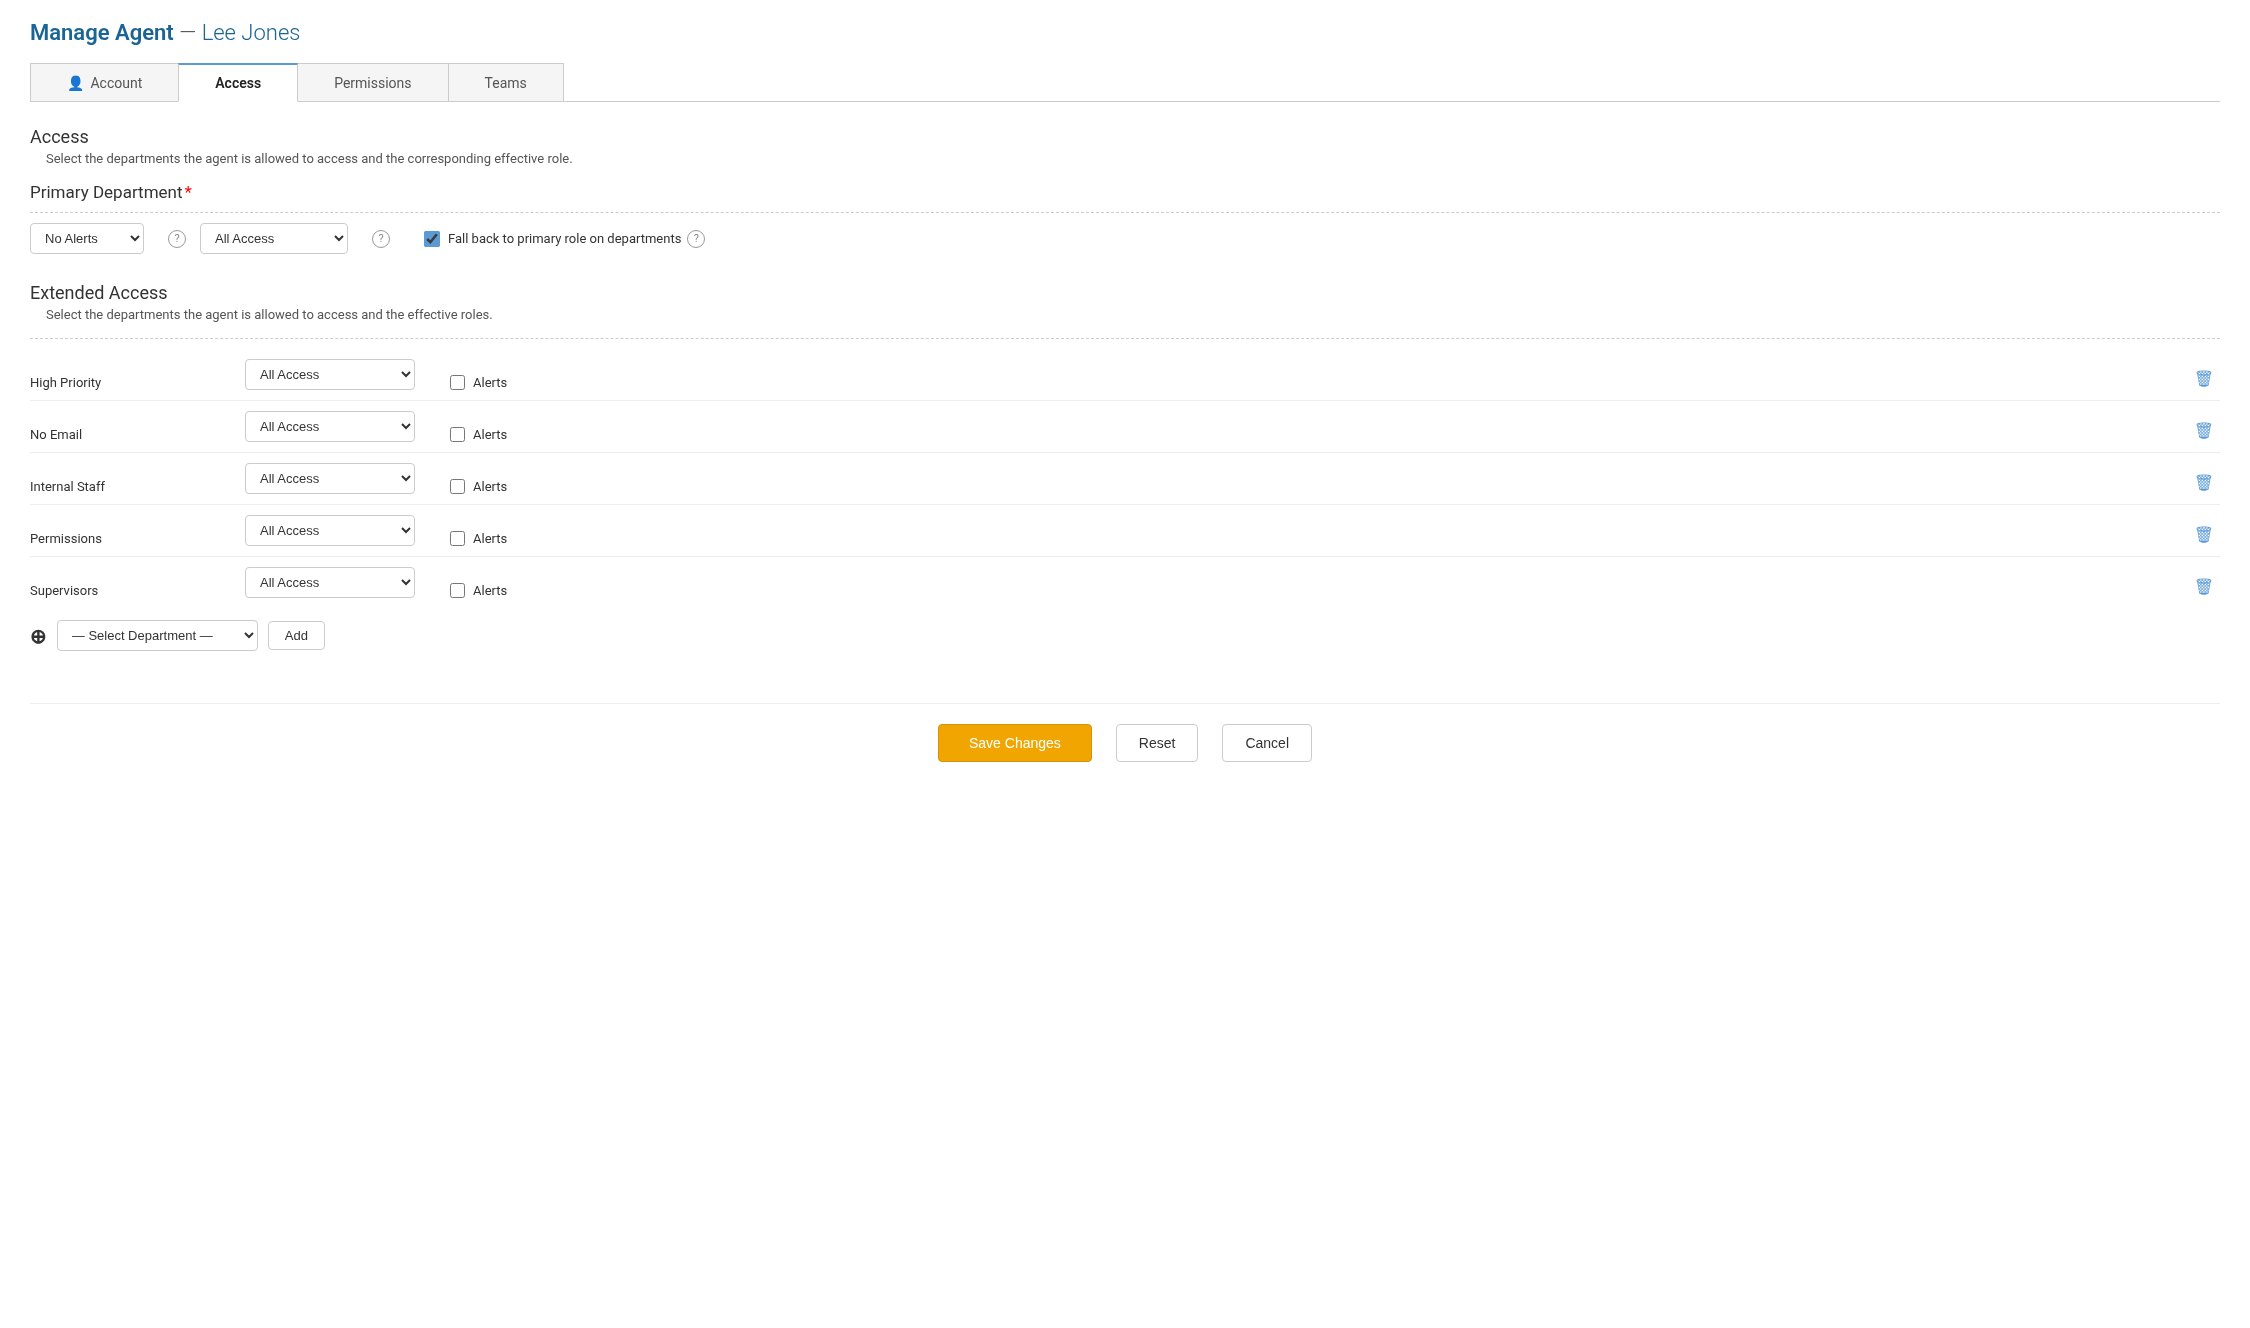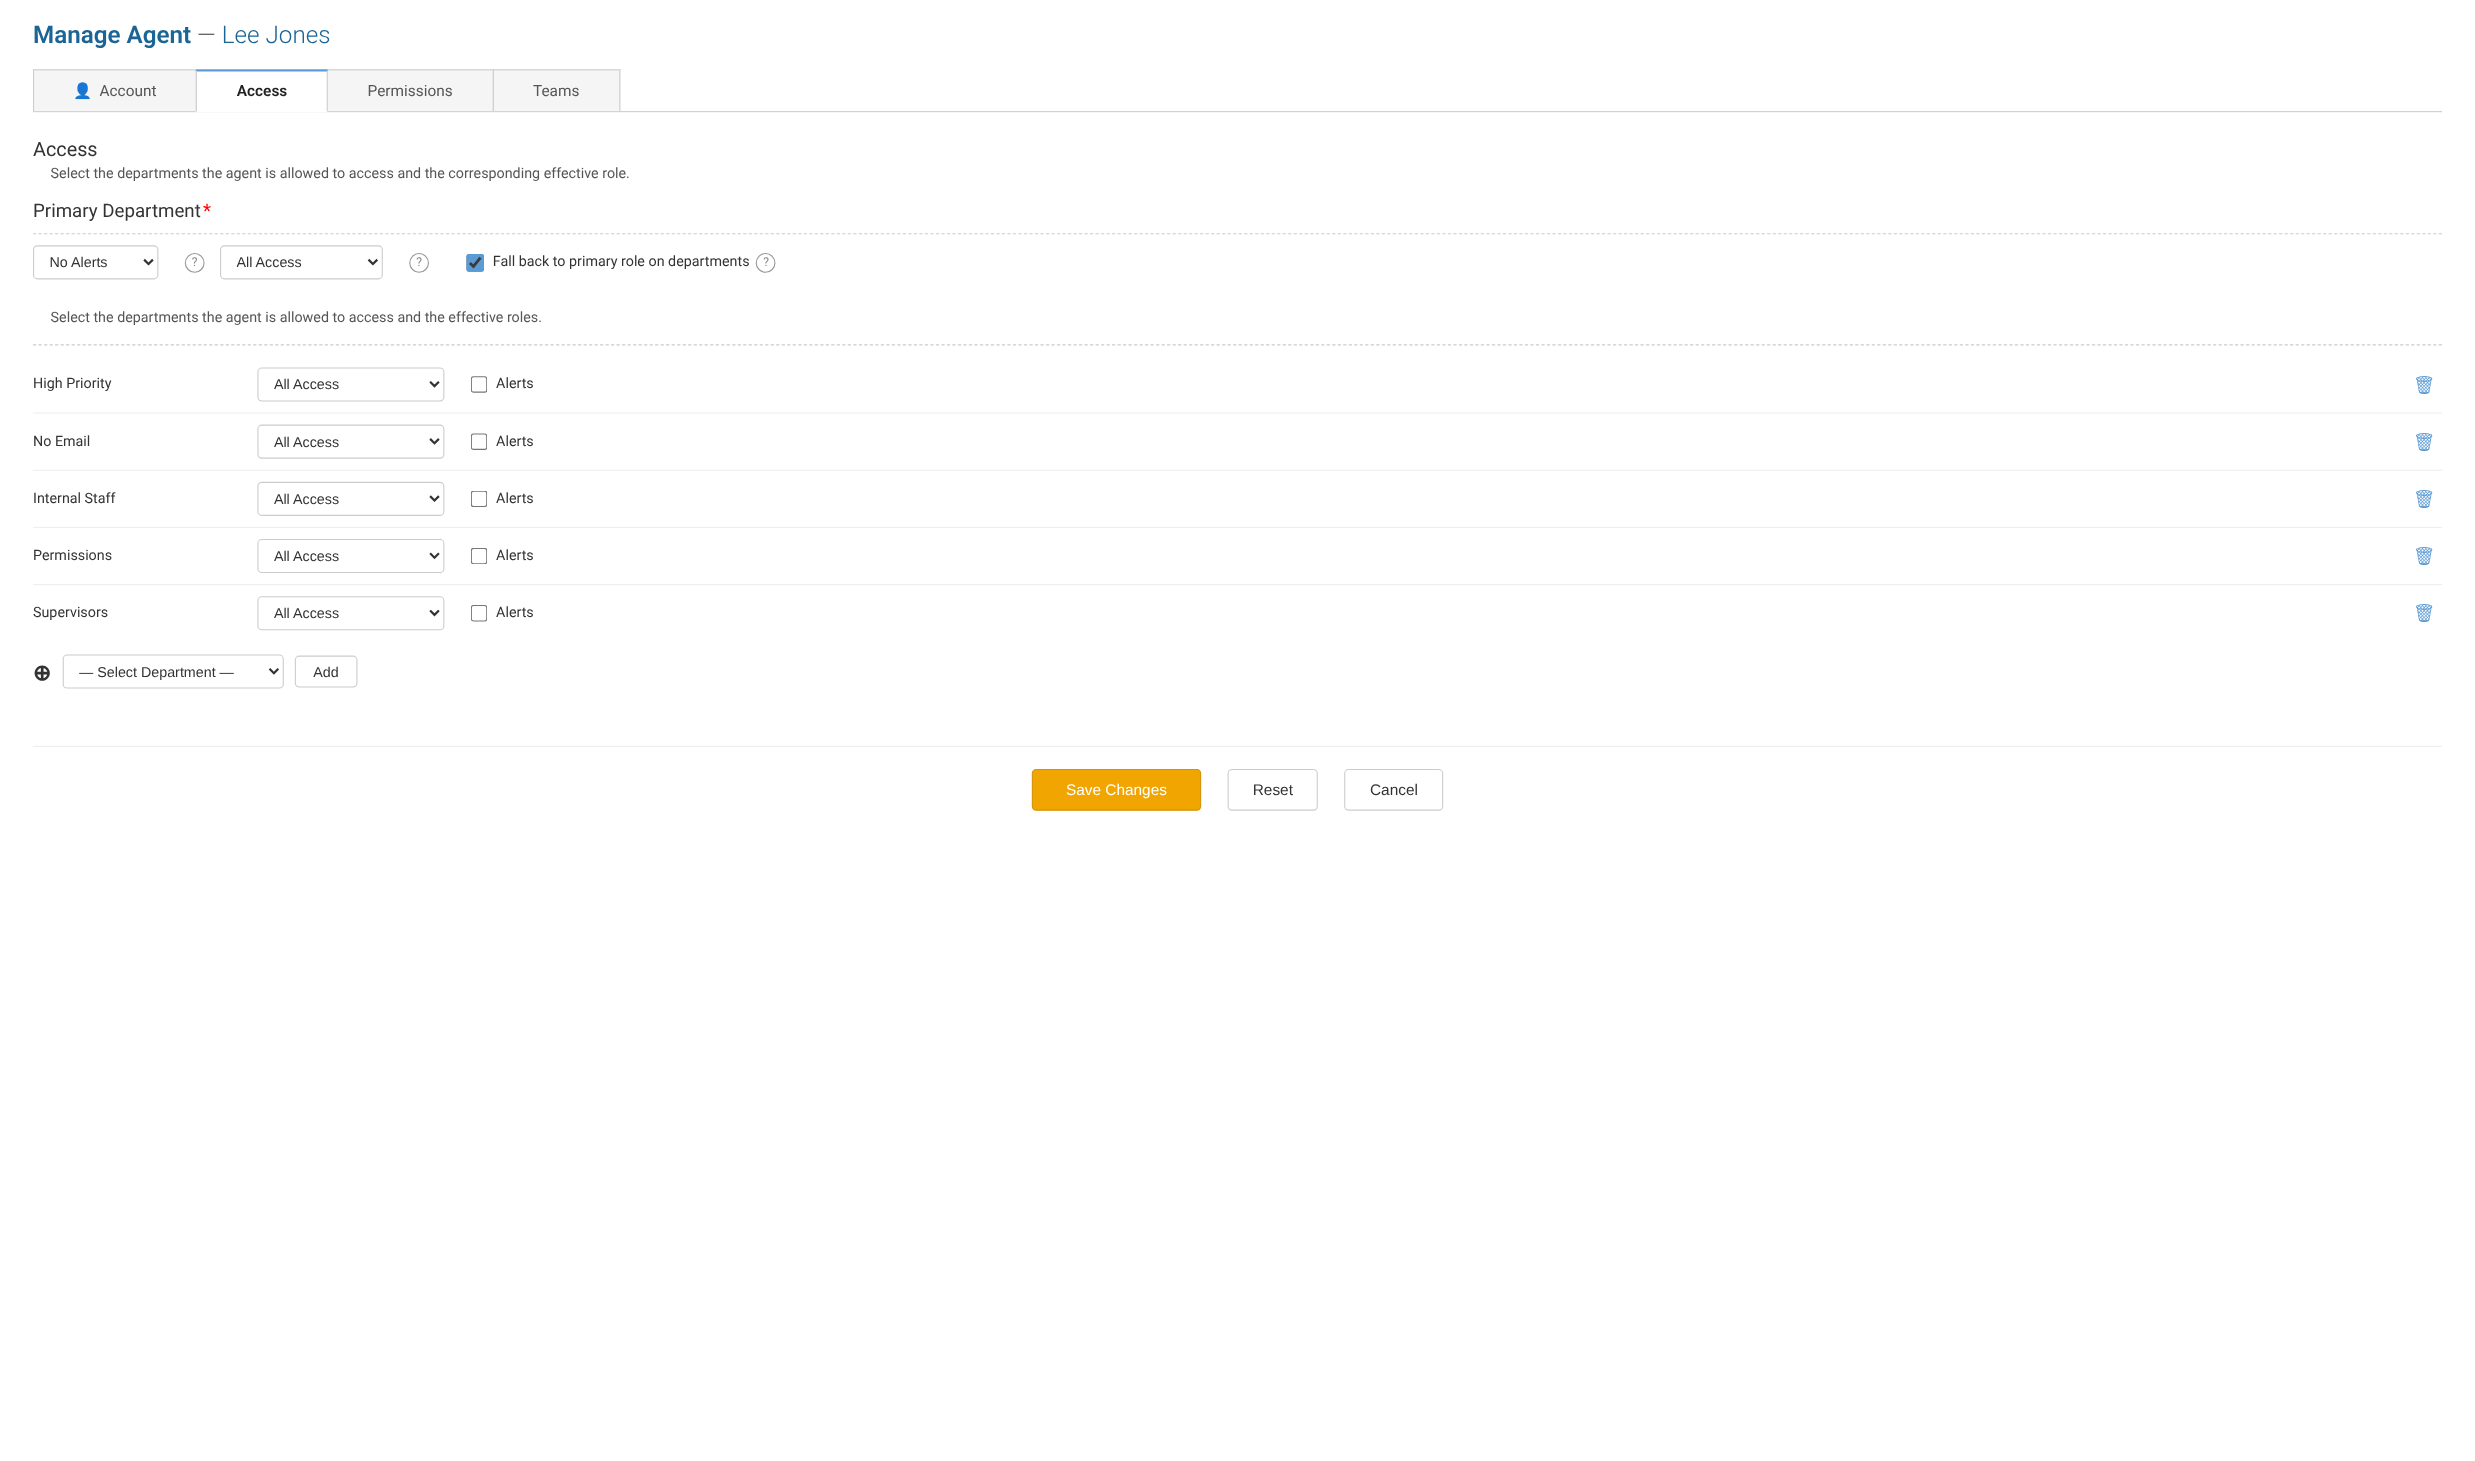--- a/index.html
+++ b/index.html
@@ -133,24 +133,24 @@
     .extended-section {
       margin-top: 8px;
     }
     .extended-header-bar {
       border-top: 1px dashed #ccc;
       padding-top: 10px;
       margin-bottom: 0;
     }
     .dept-row {
       display: flex;
-      align-items: center;
+      align-items: flex-end;
       padding: 10px 0;
       border-bottom: 1px solid #eee;
-      gap: 24px;
+      gap: 35px;
     }
     .dept-row:last-of-type {
       border-bottom: none;
     }
     .dept-name {
       width: 180px;
       font-size: 13px;
       color: #333;
       flex-shrink: 0;
     }
@@ -287,20 +287,21 @@
       <input type="checkbox" id="fallback-cb" checked="" style="">
       <label for="fallback-cb">
         <span>Fall back to primary role on departments</span>
         <span class="help-icon">?</span>
       </label>
     </div>
   </div>
 </div>
 
 <div class="extended-section">
+  <h2 class="section-title">Extended Access</h2>
   <p class="section-desc">Select the departments the agent is allowed to access and the effective roles.</p>
   <div class="extended-header-bar">
 
     <div id="dept-rows-container">
         <div class="dept-row">
           <span class="dept-name">High Priority</span>
           <select class="dept-access-select"><option value="All Access">All Access</option><option value="Read Only">Read Only</option><option value="Limited Access">Limited Access</option></select>
           <div class="dept-alerts">
             <input type="checkbox" id="alerts-cb-high-priority" style="">
             <label for="alerts-cb-high-priority">Alerts</label>

